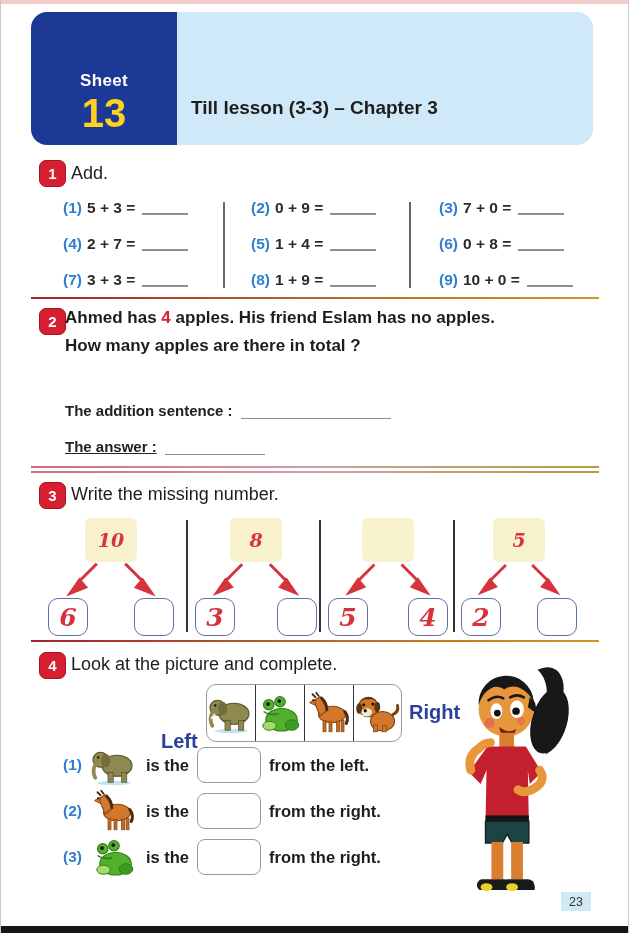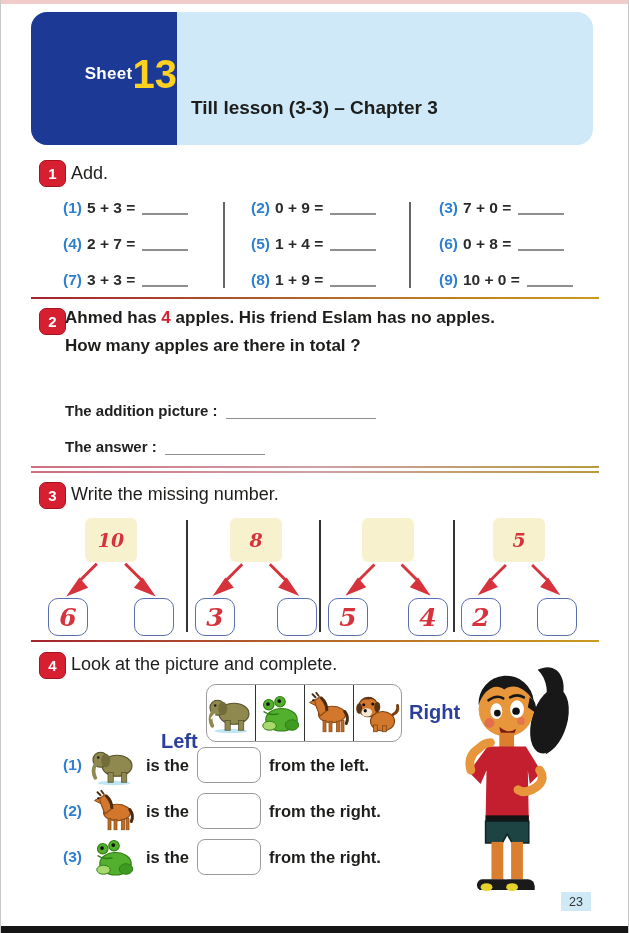--- a/index.html
+++ b/index.html
@@ -5,21 +5,21 @@
   html,body{margin:0;padding:0;background:#ffffff;}
   body{font-family:"Liberation Sans",sans-serif;}
   .page{position:relative;width:629px;height:933px;background:#fff;overflow:hidden;
         border-left:1px solid #c9c9c9;border-right:1px solid #c9c9c9;box-sizing:border-box;}
   .top-strip{position:absolute;top:0;left:0;right:0;height:4px;background:#f2cbcb;}
   .bottom-bar{position:absolute;left:0;right:0;bottom:0;height:7px;background:#161616;}
 
   
   .banner{position:absolute;left:30px;top:12px;width:562px;height:133px;background:#cfe9f8;border-radius:16px;}
   .sheet-box{position:absolute;left:30px;top:12px;width:146px;height:133px;background:#1c3a95;
-             border-radius:16px 0 0 16px;display:flex;flex-direction:row;align-items:center;justify-content:flex-end;
+             border-radius:16px 0 0 16px;display:flex;flex-direction:column;align-items:center;justify-content:flex-end;
              padding-bottom:10px;box-sizing:border-box;}
   .sheet-label{color:#ffffff;font-weight:bold;font-size:17px;letter-spacing:.3px;}
   .sheet-number{color:#ffd21f;font-weight:bold;font-size:40px;line-height:44px;}
   .banner-title{position:absolute;left:190px;top:97px;font-size:19px;font-weight:bold;color:#1d1d1b;}
 
   
   .badge{position:absolute;width:25px;height:25px;background:#d61f30;border:1px solid #a8121f;border-radius:7px;
          color:#fff;font-weight:bold;font-size:15px;display:flex;align-items:center;justify-content:center;}
   .sec-title{position:absolute;font-size:18px;font-weight:normal;color:#1d1d1b;}
 
@@ -138,24 +138,24 @@
   </div>
   <div class="vdiv1" style="left:222px;"></div>
   <div class="vdiv1" style="left:408px;"></div>
 
   <div class="sep sep-a" style="top:297px;"></div>
 
   <div class="badge" style="left:38px;top:308px;">2</div>
   <div class="q-line" style="top:308px;"><span>Ahmed has </span><span class="q-red">4</span><span> apples. His friend Eslam has no apples.</span></div>
   <div class="q-line" style="top:336px;">How many apples are there in total ?</div>
   <div class="field-line" style="top:402px;">
-    <span>The addition picture :</span>
+    <span>The addition sentence :</span>
     <span class="write-line" style="width:150px;"></span>
   </div>
-  <div class="field-line" style="top:438px;">
+  <div class="field-line" style="top:438px;text-decoration:underline;">
     <span>The answer :</span>
     <span class="write-line" style="width:100px;"></span>
   </div>
 
   <div class="sep sep-b" style="top:466px;"></div>
   <div class="sep sep-b" style="top:471px;"></div>
 
   <div class="badge" style="left:38px;top:482px;">3</div>
   <div class="sec-title" style="left:70px;top:484px;">Write the missing number.</div>
 

